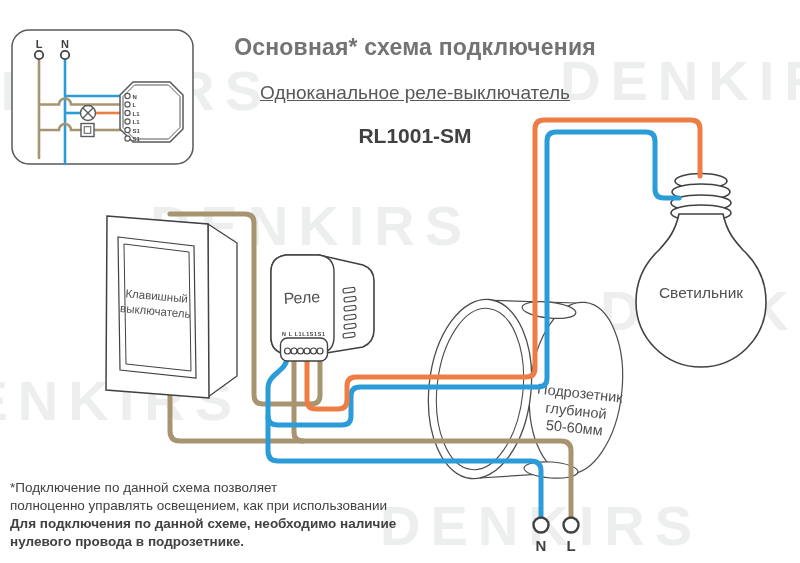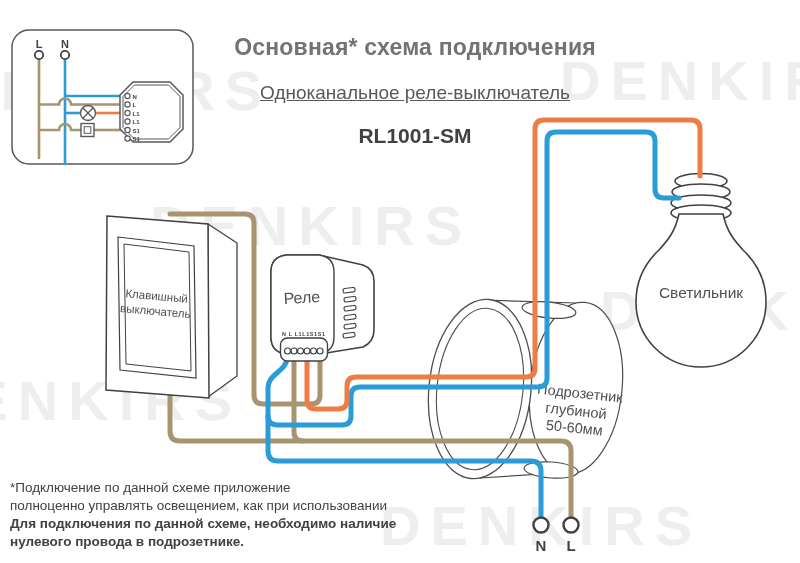--- a/index.html
+++ b/index.html
@@ -163,19 +163,19 @@
     </g>
   </svg>
 
   <div class="titles">
     <div class="t-main">Основная* схема подключения</div><br>
     <div class="t-sub">Одноканальное реле-выключатель</div><br>
     <div class="t-model">RL1001-SM</div>
   </div>
 
   <div class="footnote">
-    <div>*Подключение по данной схеме приложение</div>
+    <div>*Подключение по данной схема позволяет</div>
     <div>полноценно управлять освещением, как при использовании</div>
     <div class="b">Для подключения по данной схеме, необходимо наличие</div>
     <div class="b">нулевого провода в подрозетнике.</div>
   </div>
 
 </div>
 
 </body></html>

